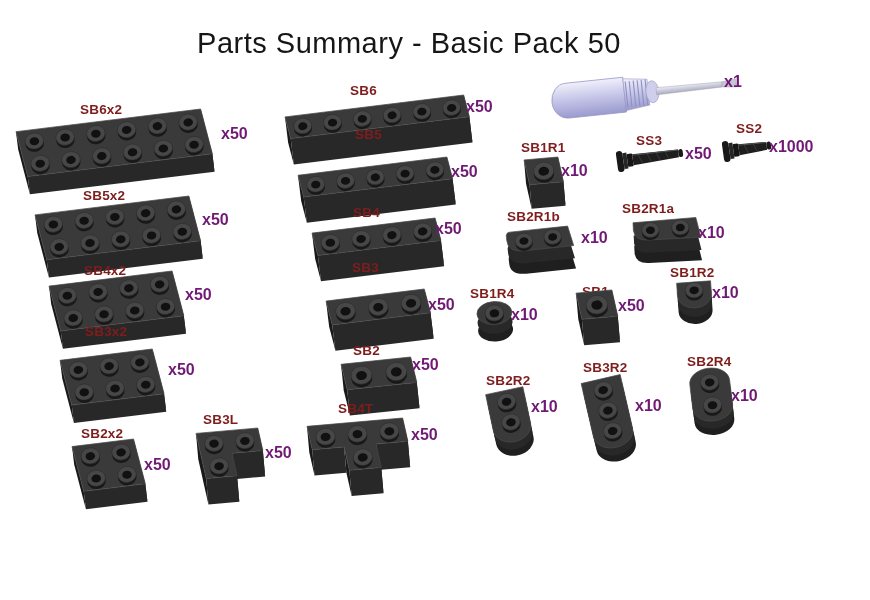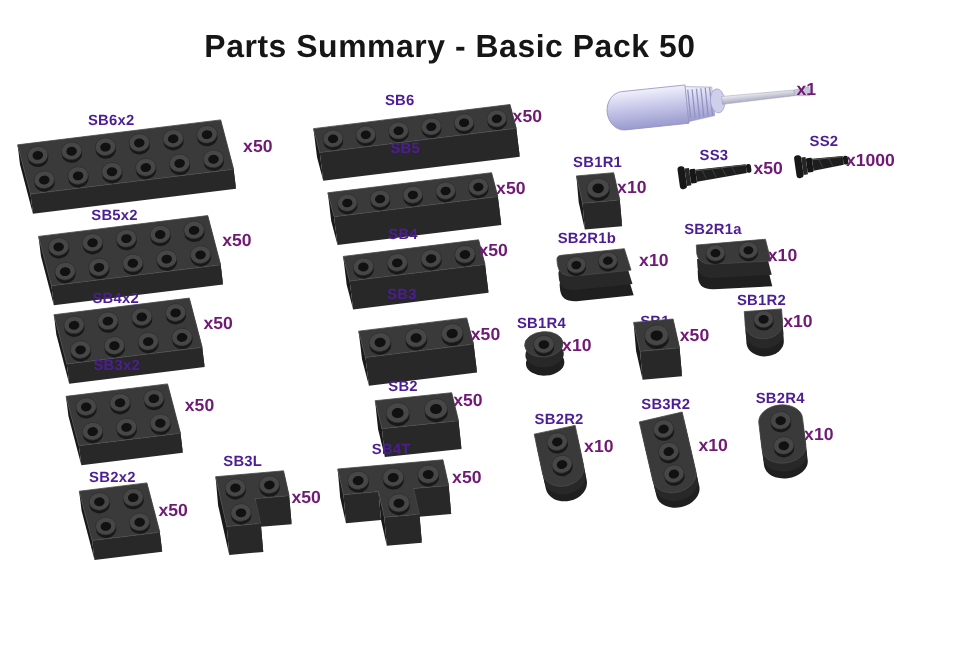--- a/index.html
+++ b/index.html
@@ -2,25 +2,25 @@
 <html><head>
 <meta charset="utf-8">
 <style>
   html,body{margin:0;padding:0;background:#ffffff;}
   #canvas{
     position:relative;width:870px;height:600px;background:#ffffff;
     font-family:"Liberation Sans", sans-serif;overflow:hidden;
   }
   #title{
     position:absolute;left:0;top:27px;width:818px;text-align:center;
-    font-size:29px;font-weight:bold;color:#161616;letter-spacing:.5px;margin:0;
+    font-size:29px;font-weight:normal;color:#161616;letter-spacing:.5px;margin:0;
   }
   .part span, .part svg{position:absolute;}
   .plabel{
-    font-size:13.5px;font-weight:bold;color:#4c1d95;letter-spacing:.2px;white-space:nowrap;
+    font-size:13.5px;font-weight:bold;color:#7f1d1d;letter-spacing:.2px;white-space:nowrap;
   }
   .pqty{
     font-size:16px;font-weight:bold;color:#701a75;white-space:nowrap;
   }
   svg{overflow:visible;}
 </style>
 </head>
 <body>
 
 <div id="canvas">

